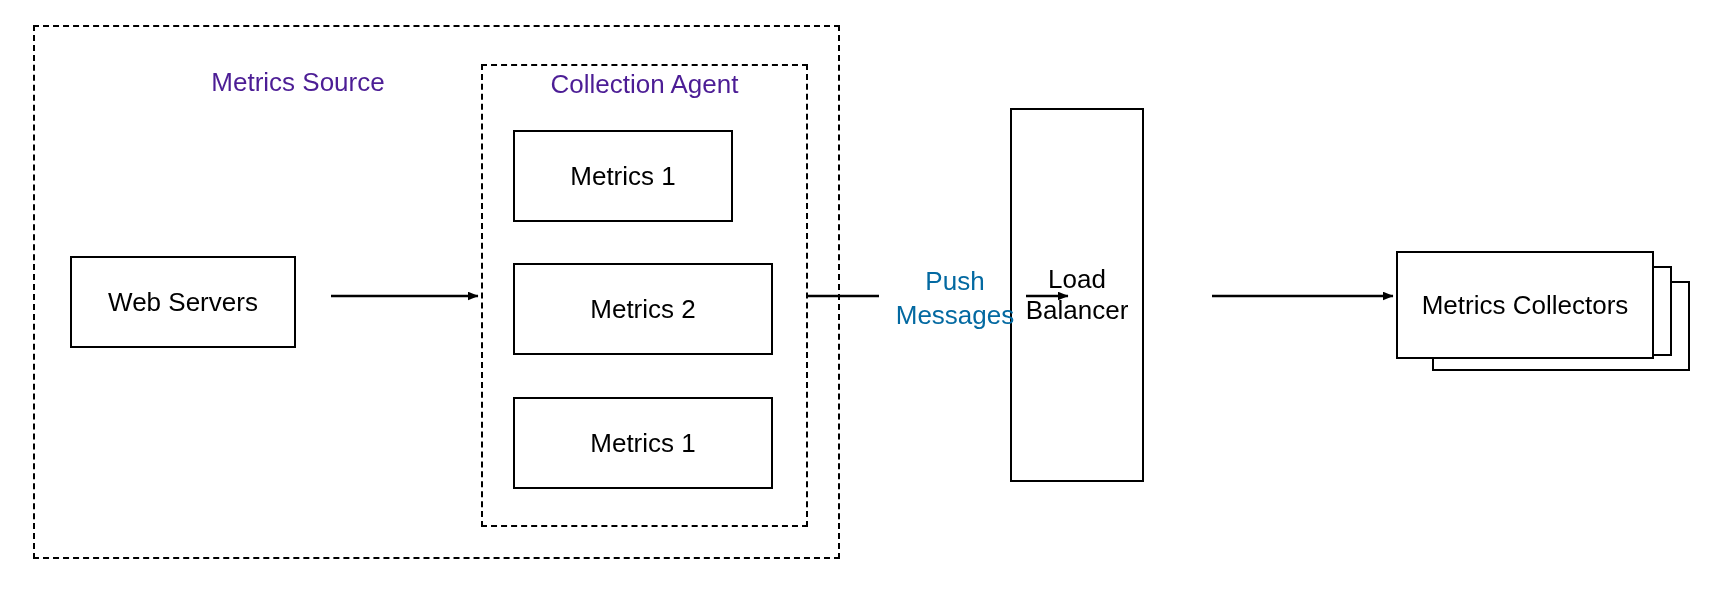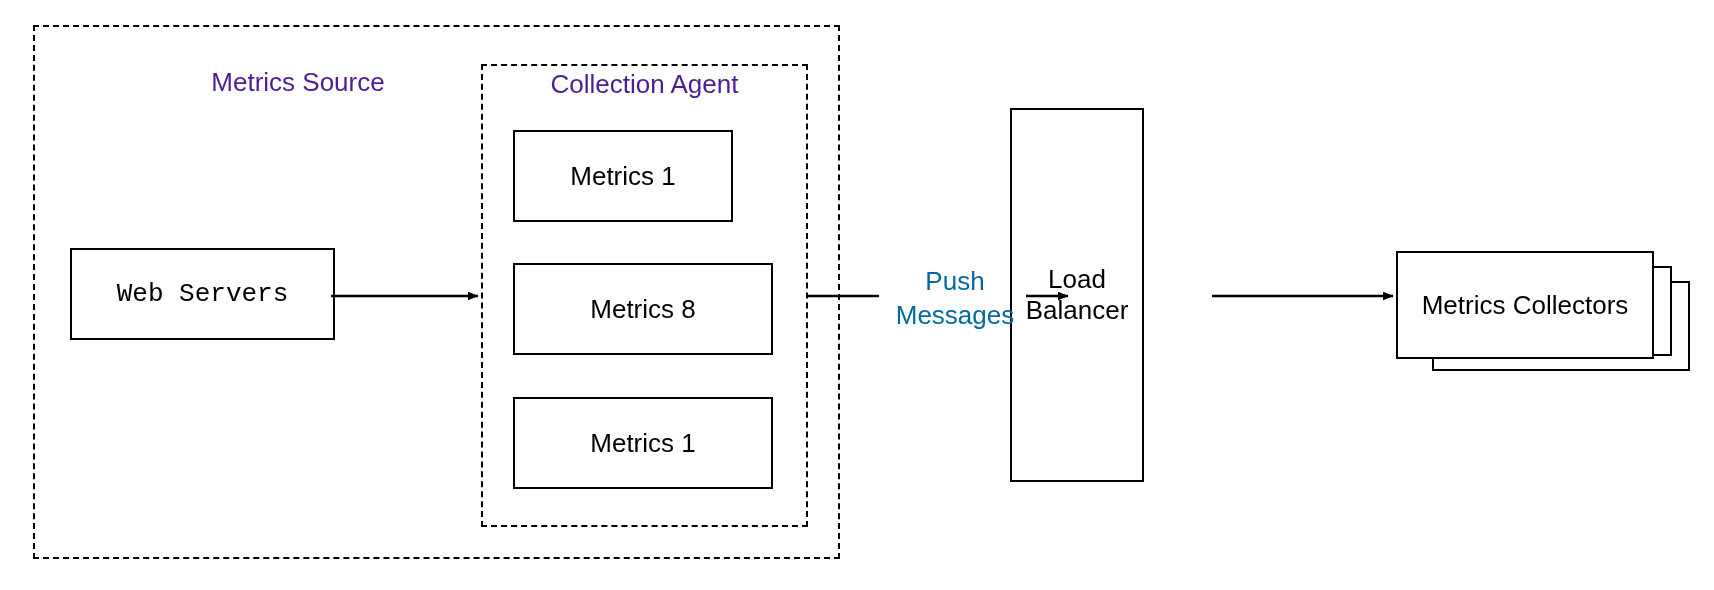--- a/index.html
+++ b/index.html
@@ -79,25 +79,25 @@
 <body>
 
 <div id="canvas">
 
   <div class="group" style="left:33px; top:25px; width:807px; height:534px;"></div>
   <div class="group-label" style="left:33px; top:68px; width:530px;">Metrics Source</div>
 
   <div class="group" style="left:481px; top:64px; width:327px; height:463px;"></div>
   <div class="group-label" style="left:481px; top:70px; width:327px;">Collection Agent</div>
 
-  <div class="node" style="left:70px; top:248px; width:265px; height:92px;font-family:Liberation Mono, monospace;">Web Servers</div>
+  <div class="node" style="left:70px; top:256px; width:226px; height:92px;">Web Servers</div>
 
   <div class="node" style="left:513px; top:130px; width:220px; height:92px;">Metrics 1</div>
 
-  <div class="node" style="left:513px; top:263px; width:260px; height:92px;">Metrics 8</div>
+  <div class="node" style="left:513px; top:263px; width:260px; height:92px;">Metrics 2</div>
 
   <div class="node" style="left:513px; top:397px; width:260px; height:92px;">Metrics 1</div>
 
   <div class="node" style="left:1010px; top:108px; width:134px; height:374px;">Load
 Balancer</div>
 
   <div class="stack-back" style="left:1432px; top:281px; width:258px; height:90px;"></div>
   <div class="stack-back" style="left:1414px; top:266px; width:258px; height:90px;"></div>
   <div class="node" style="left:1396px; top:251px; width:258px; height:108px;">Metrics Collectors</div>
 

